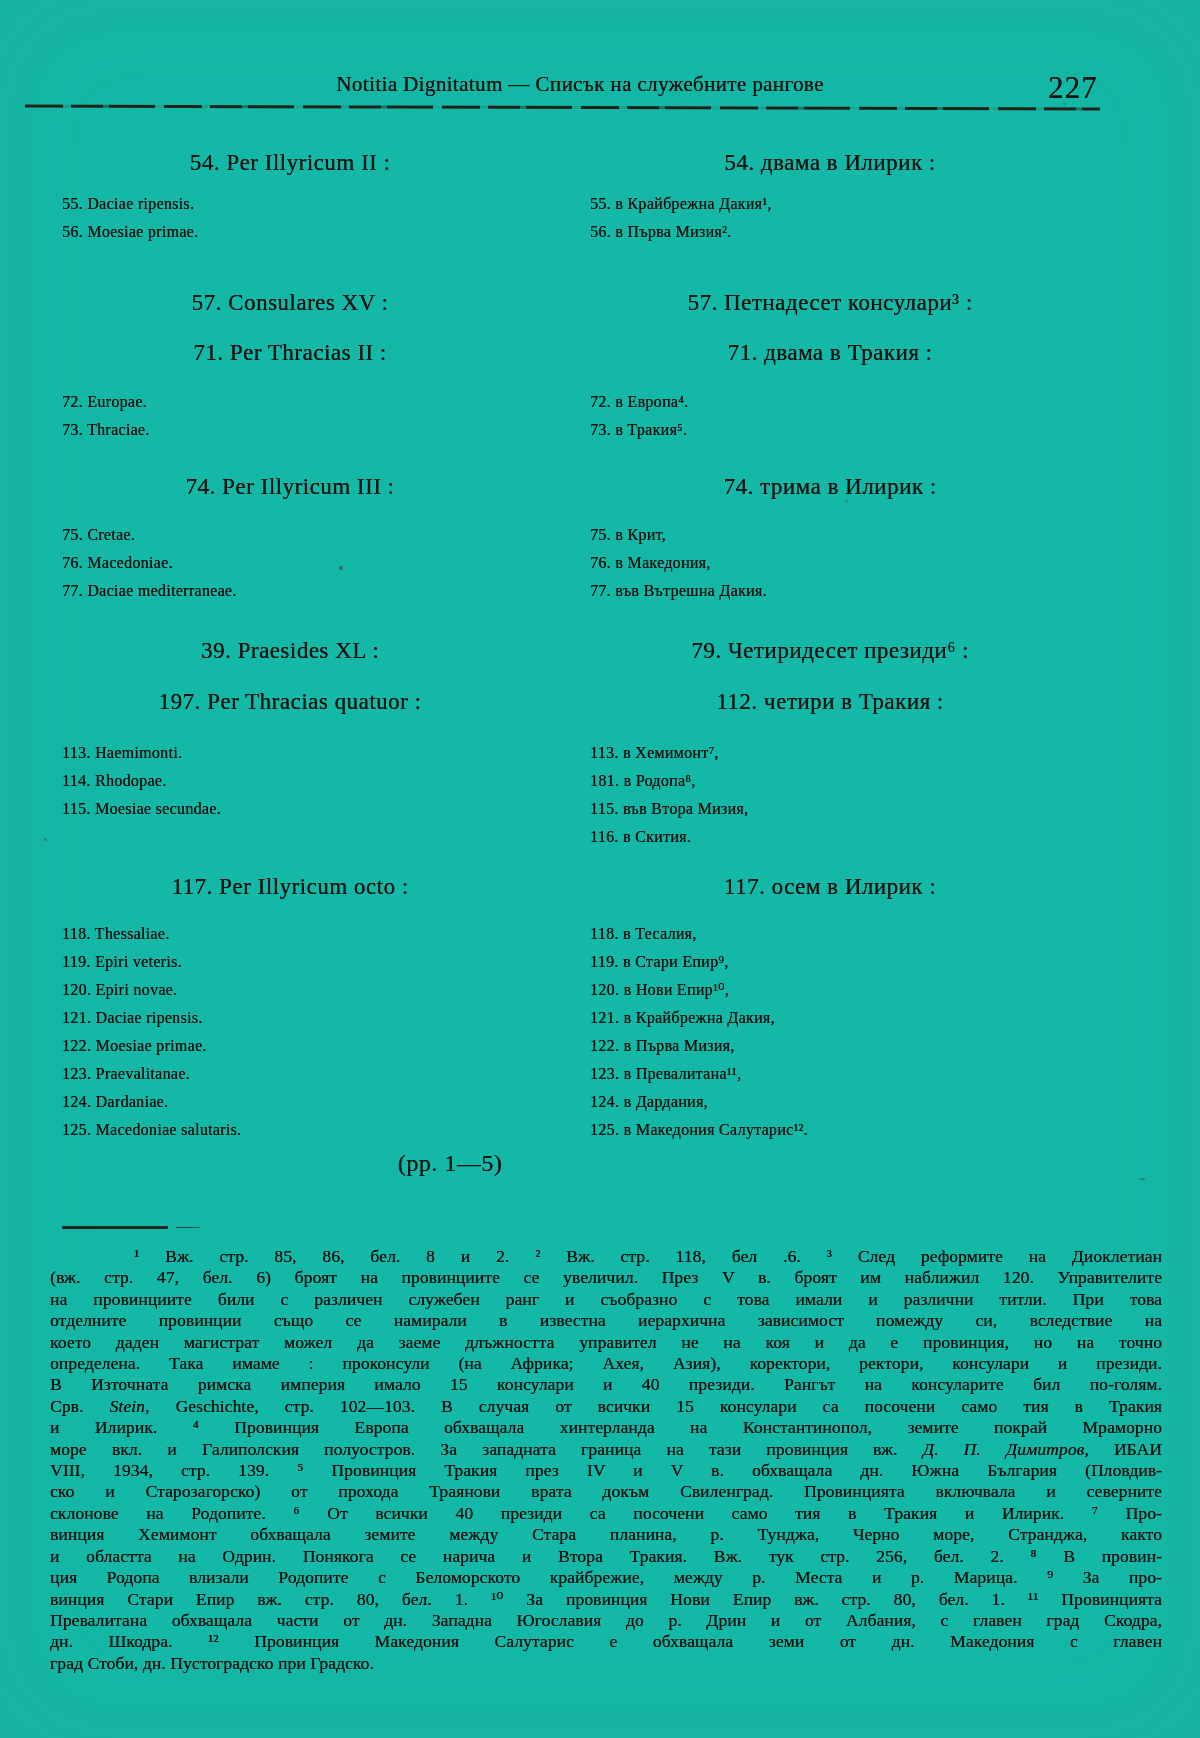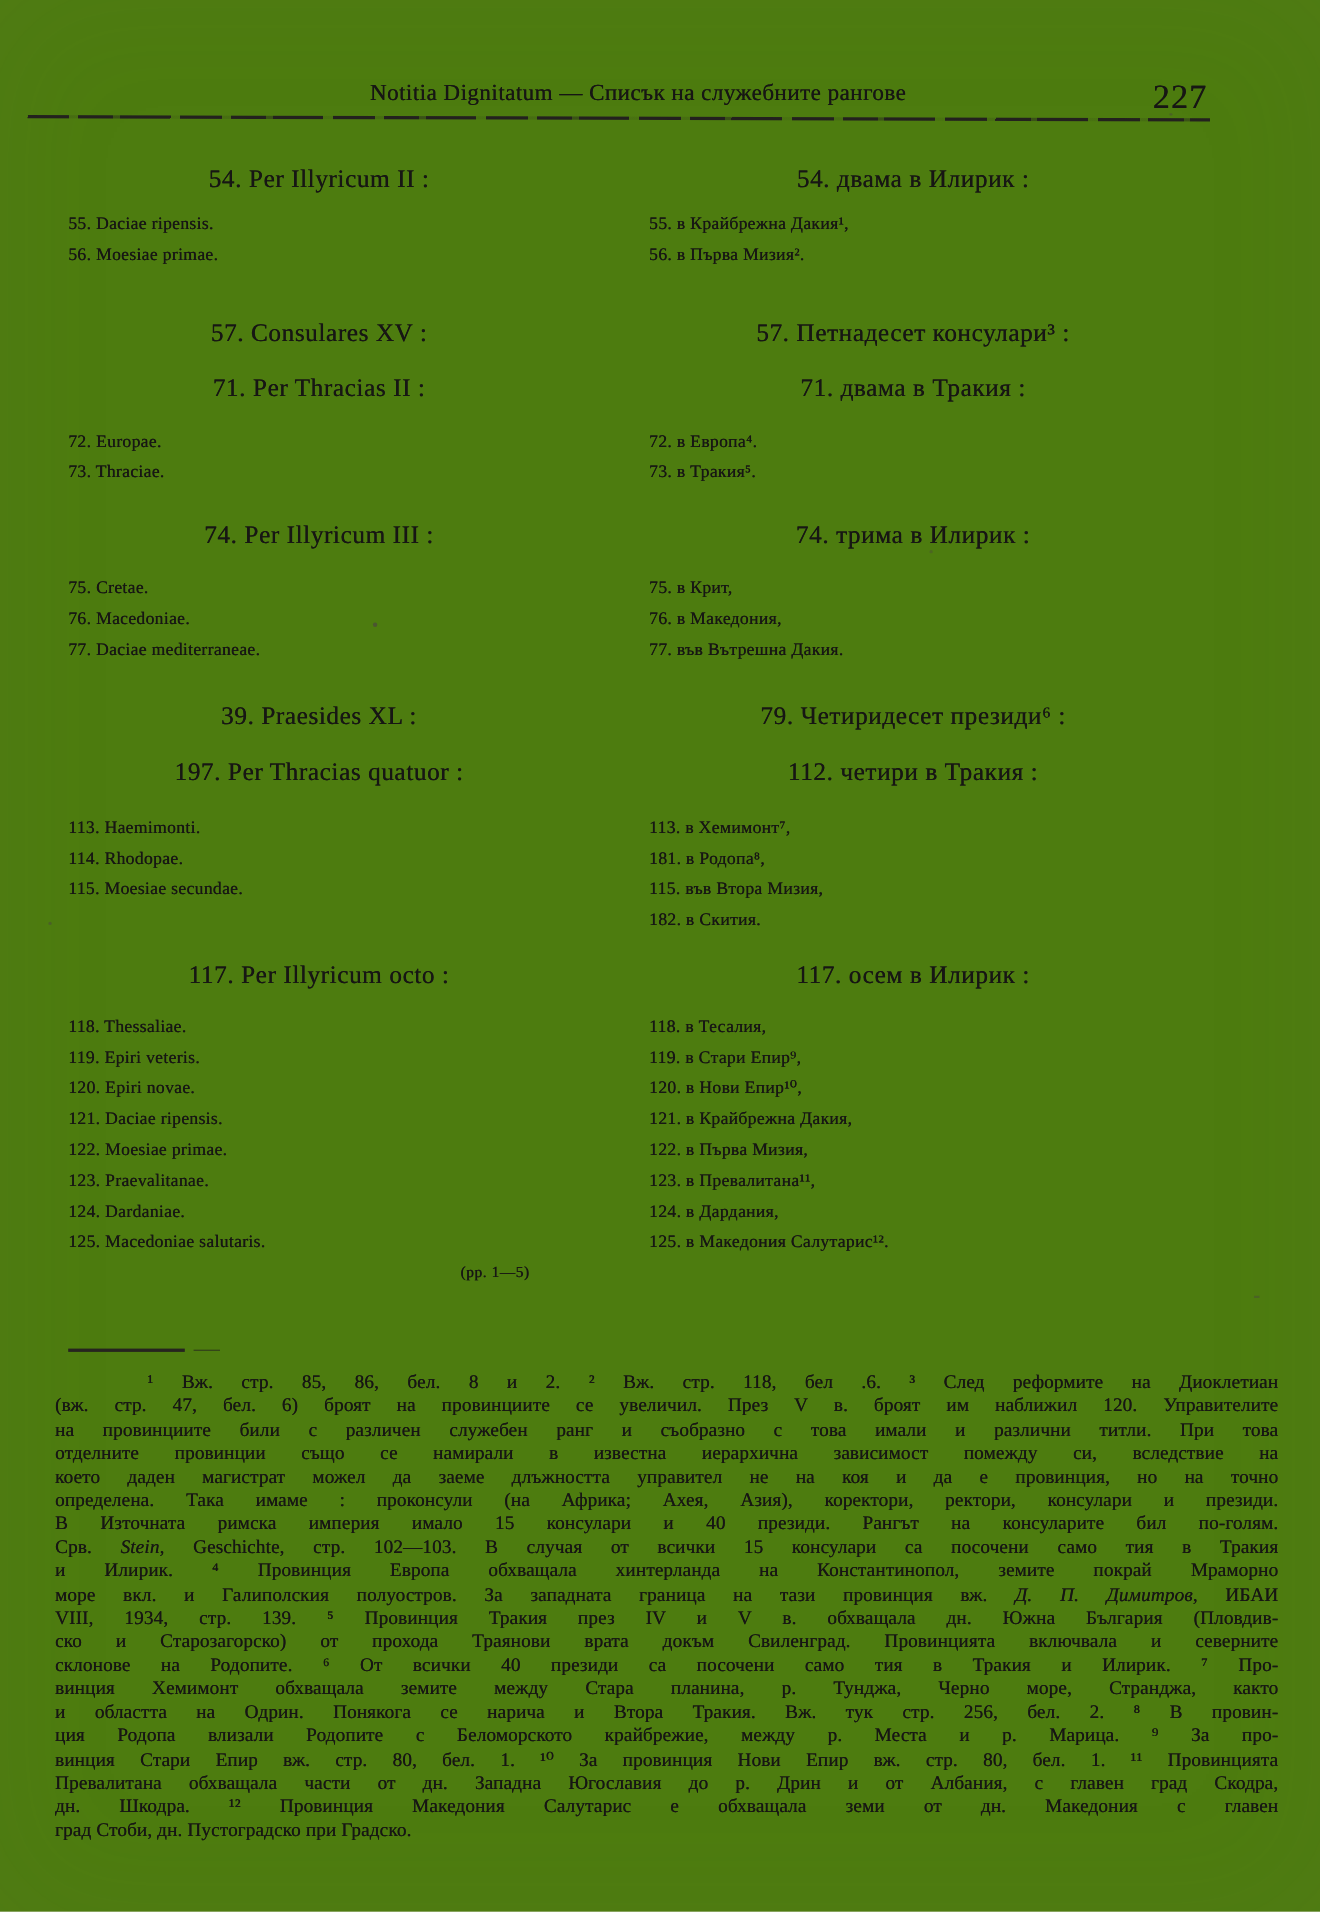--- a/index.html
+++ b/index.html
@@ -1,18 +1,18 @@
 <!DOCTYPE html>
 <html><head>
 <meta charset="utf-8">
 <style>
   html,body{margin:0;padding:0;background:#e8e6e1;}
   .page{
     position:relative;width:1200px;height:1738px;margin:0 auto;
-    background:#4d7c0f;
+    background:#14b8a6;
     font-family:"Liberation Serif","DejaVu Serif",serif;
     color:#171614;
     overflow:hidden;
     box-shadow:inset 0 0 120px rgba(120,110,90,0.08);
   }
   .txt{text-shadow:0.25px 0 0 currentColor;}
   
   .hdr-title{position:absolute;top:72px;left:300px;width:560px;text-align:center;
     font-size:21px;letter-spacing:0.4px;}
   .hdr-page{position:absolute;top:70px;left:1048px;font-size:31px;letter-spacing:1px;}
@@ -34,21 +34,21 @@
   .colL .item{padding-left:12px;}
   .colR .item{padding-left:0px;}
   .s1 .heading{margin:10px 0 14px 0;}
   .s2 .heading{margin:44px 0 0 0;}
   .s3 .heading{margin:24px 0 22px 0;}
   .s4 .heading{margin:30px 0 21px 0;}
   .s5 .heading{margin:33px 0 0 0;}
   .s6 .heading{margin:25px 0 24px 0;}
   .s7 .heading{margin:23px 0 20px 0;}
   .pp-note{margin-top:6px;margin-left:310px;width:180px;text-align:center;
-    font-size:14px;letter-spacing:0.5px;}
+    font-size:24px;letter-spacing:0.5px;}
   
   .fn-sep{position:absolute;top:1226px;left:62px;width:106px;height:2.5px;background:#26241f;}
   .fn-sep::after{content:"";position:absolute;left:114px;top:0.5px;width:24px;height:1.8px;
     background:rgba(38,36,31,0.75);}
   .footnotes{position:absolute;top:1246px;left:50px;width:1112px;
     font-size:17.5px;line-height:21.4px;letter-spacing:0.1px;}
   .fn-line{text-align:justify;text-align-last:justify;white-space:normal;
     text-shadow:0.2px 0 0 currentColor;}
   .fn-indent{padding-left:84px;}
   .fn-last{text-align-last:left;}
@@ -136,21 +136,21 @@
         <div class="heading txt">197. Per Thracias quatuor :</div>
         <div class="item txt">113. Haemimonti.</div>
         <div class="item txt">114. Rhodopae.</div>
         <div class="item txt">115. Moesiae secundae.</div>
       </div>
       <div class="colR">
         <div class="heading txt">112. четири в Тракия :</div>
         <div class="item txt">113. в Хемимонт⁷,</div>
         <div class="item txt">181. в Родопа⁸,</div>
         <div class="item txt">115. във Втора Мизия,</div>
-        <div class="item txt">182. в Скития.</div>
+        <div class="item txt">116. в Скития.</div>
       </div>
     </div>
 
     <div class="section s7">
       <div class="colL">
         <div class="heading txt">117. Per Illyricum octo :</div>
         <div class="item txt">118. Thessaliae.</div>
         <div class="item txt">119. Epiri veteris.</div>
         <div class="item txt">120. Epiri novae.</div>
         <div class="item txt">121. Daciae ripensis.</div>

